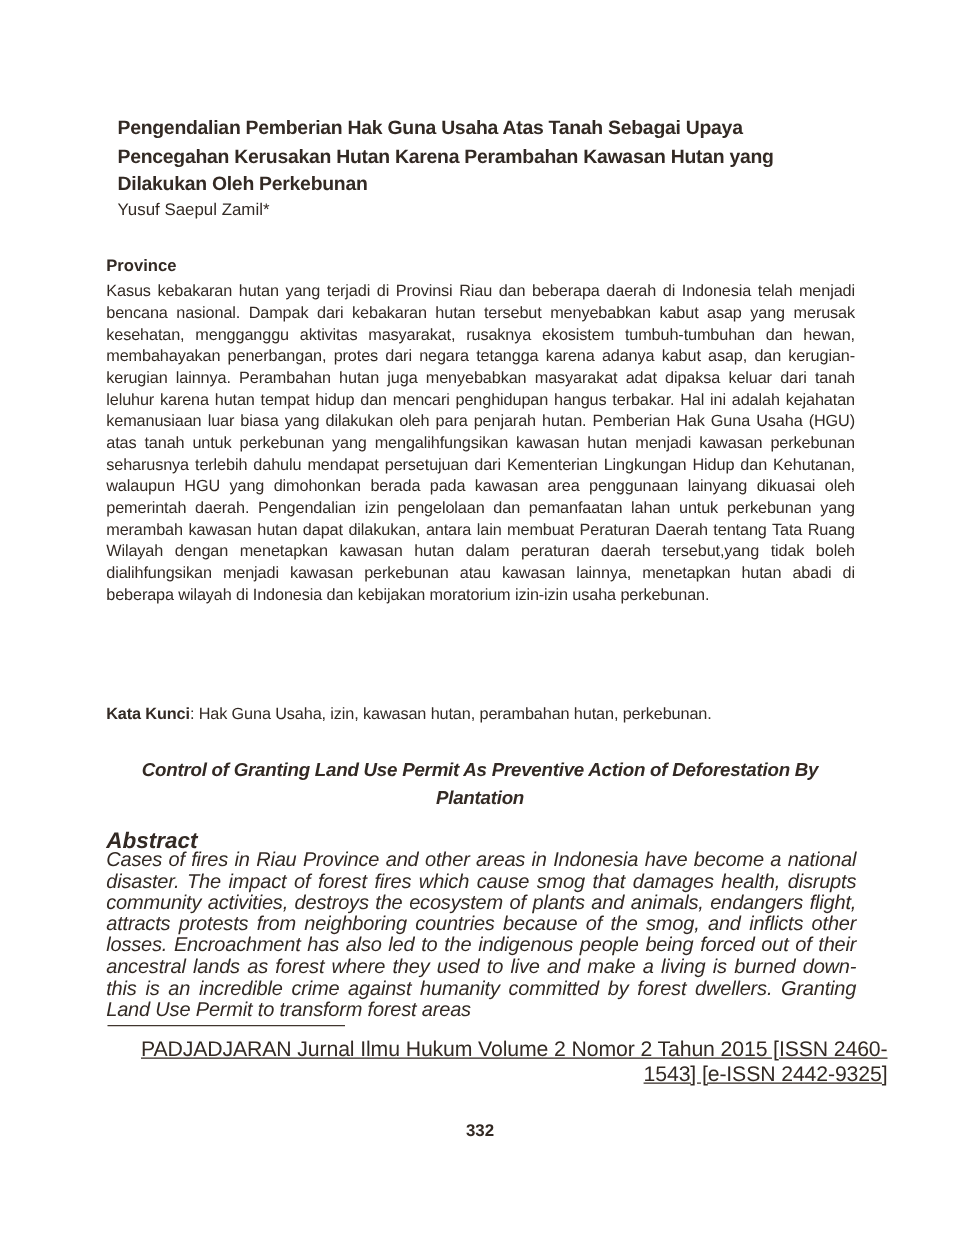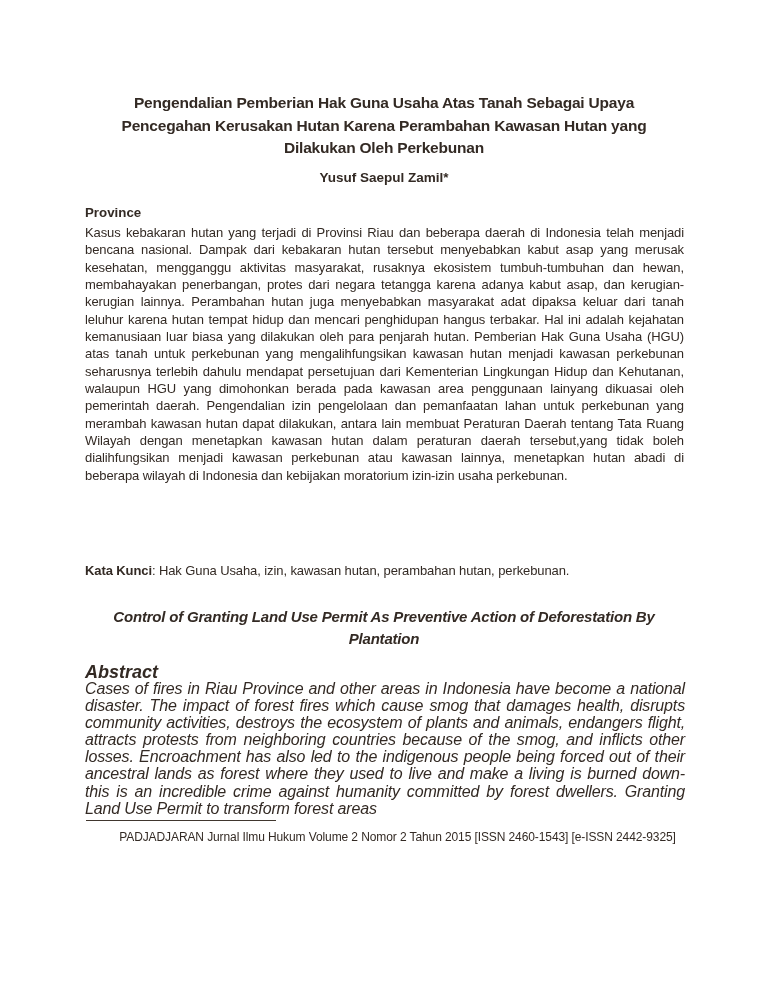--- a/index.html
+++ b/index.html
@@ -15,33 +15,32 @@
     inset: 0;
     width: 768px;
     height: 994px;
     background: #ffffff;
   }
   .article-title {
     position: absolute;
     top: 92px;
     left: 94px;
     width: 580px;
-    text-align: center;
     font-weight: bold;
     font-size: 15.5px;
     line-height: 22.5px;
     letter-spacing: -0.2px;
   }
   .author-name {
     position: absolute;
-    top: 170px;
+    top: 160px;
     left: 94px;
     width: 580px;
-    text-align: center;
-    font-weight: bold;
+    text-align: left;
+    font-weight: normal;
     font-size: 13.5px;
   }
   .abstract-heading {
     position: absolute;
     top: 205px;
     left: 85px;
     font-weight: bold;
     font-size: 13.3px;
   }
   .abstract-body {
@@ -100,22 +99,23 @@
     top: 820px;
     left: 86px;
     width: 190px;
     border-top: 1.4px solid #40362e;
   }
   .journal-footnote {
     position: absolute;
     top: 830px;
     left: 85px;
     width: 625px;
-    text-align: center;
-    font-size: 12px;
+    text-align: right;
+    font-size: 17px;
+    text-decoration: underline;
     letter-spacing: -0.1px;
   }
   .author-footnote {
     position: absolute;
     top: 847px;
     left: 79px;
     width: 631px;
     font-size: 11.8px;
     line-height: 16.5px;
     text-align: justify;
@@ -165,14 +165,15 @@
 
   <div class="abstract-en-heading">Abstract</div>
 
   <div class="abstract-en-body">Cases of fires in Riau Province and other areas in Indonesia have become a national disaster. The impact of forest fires which cause smog that damages health, disrupts community activities, destroys the ecosystem of plants and animals, endangers flight, attracts protests from neighboring countries because of the smog, and inflicts other losses. Encroachment has also led to the indigenous people being forced out of their ancestral lands as forest where they used to live and make a living is burned down-this is an incredible crime against humanity committed by forest dwellers. Granting Land Use Permit to transform forest areas</div>
 
   <div class="footnote-separator"></div>
 
   <div class="journal-footnote">PADJADJARAN Jurnal Ilmu Hukum Volume 2 Nomor 2 Tahun 2015 [ISSN 2460-1543] [e-ISSN 2442-9325]</div>
 
 
+  <div class="page-number">332</div>
 
 </div>
 
 </body></html>

